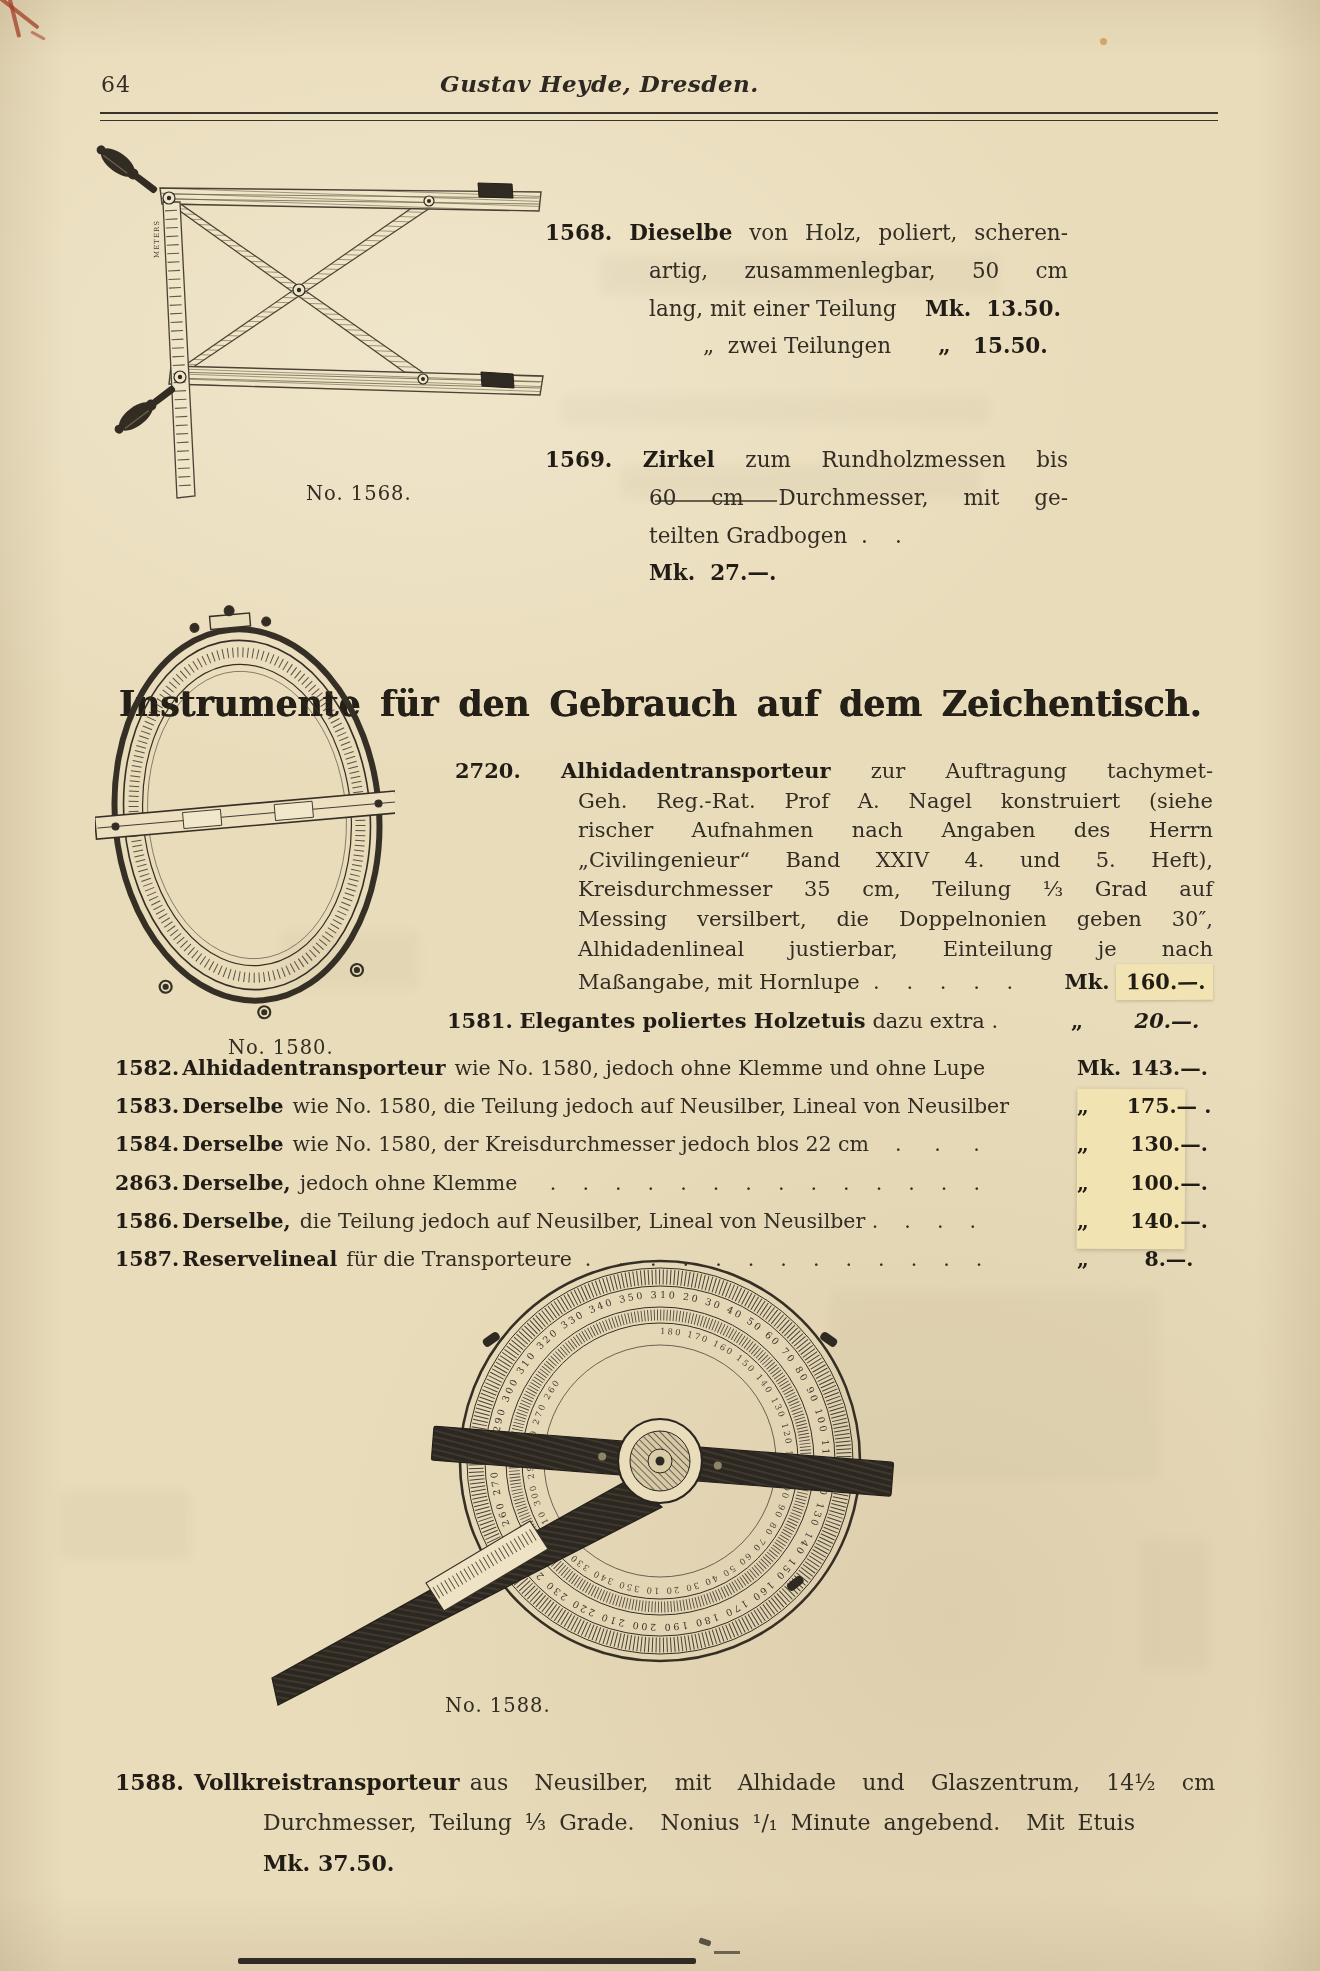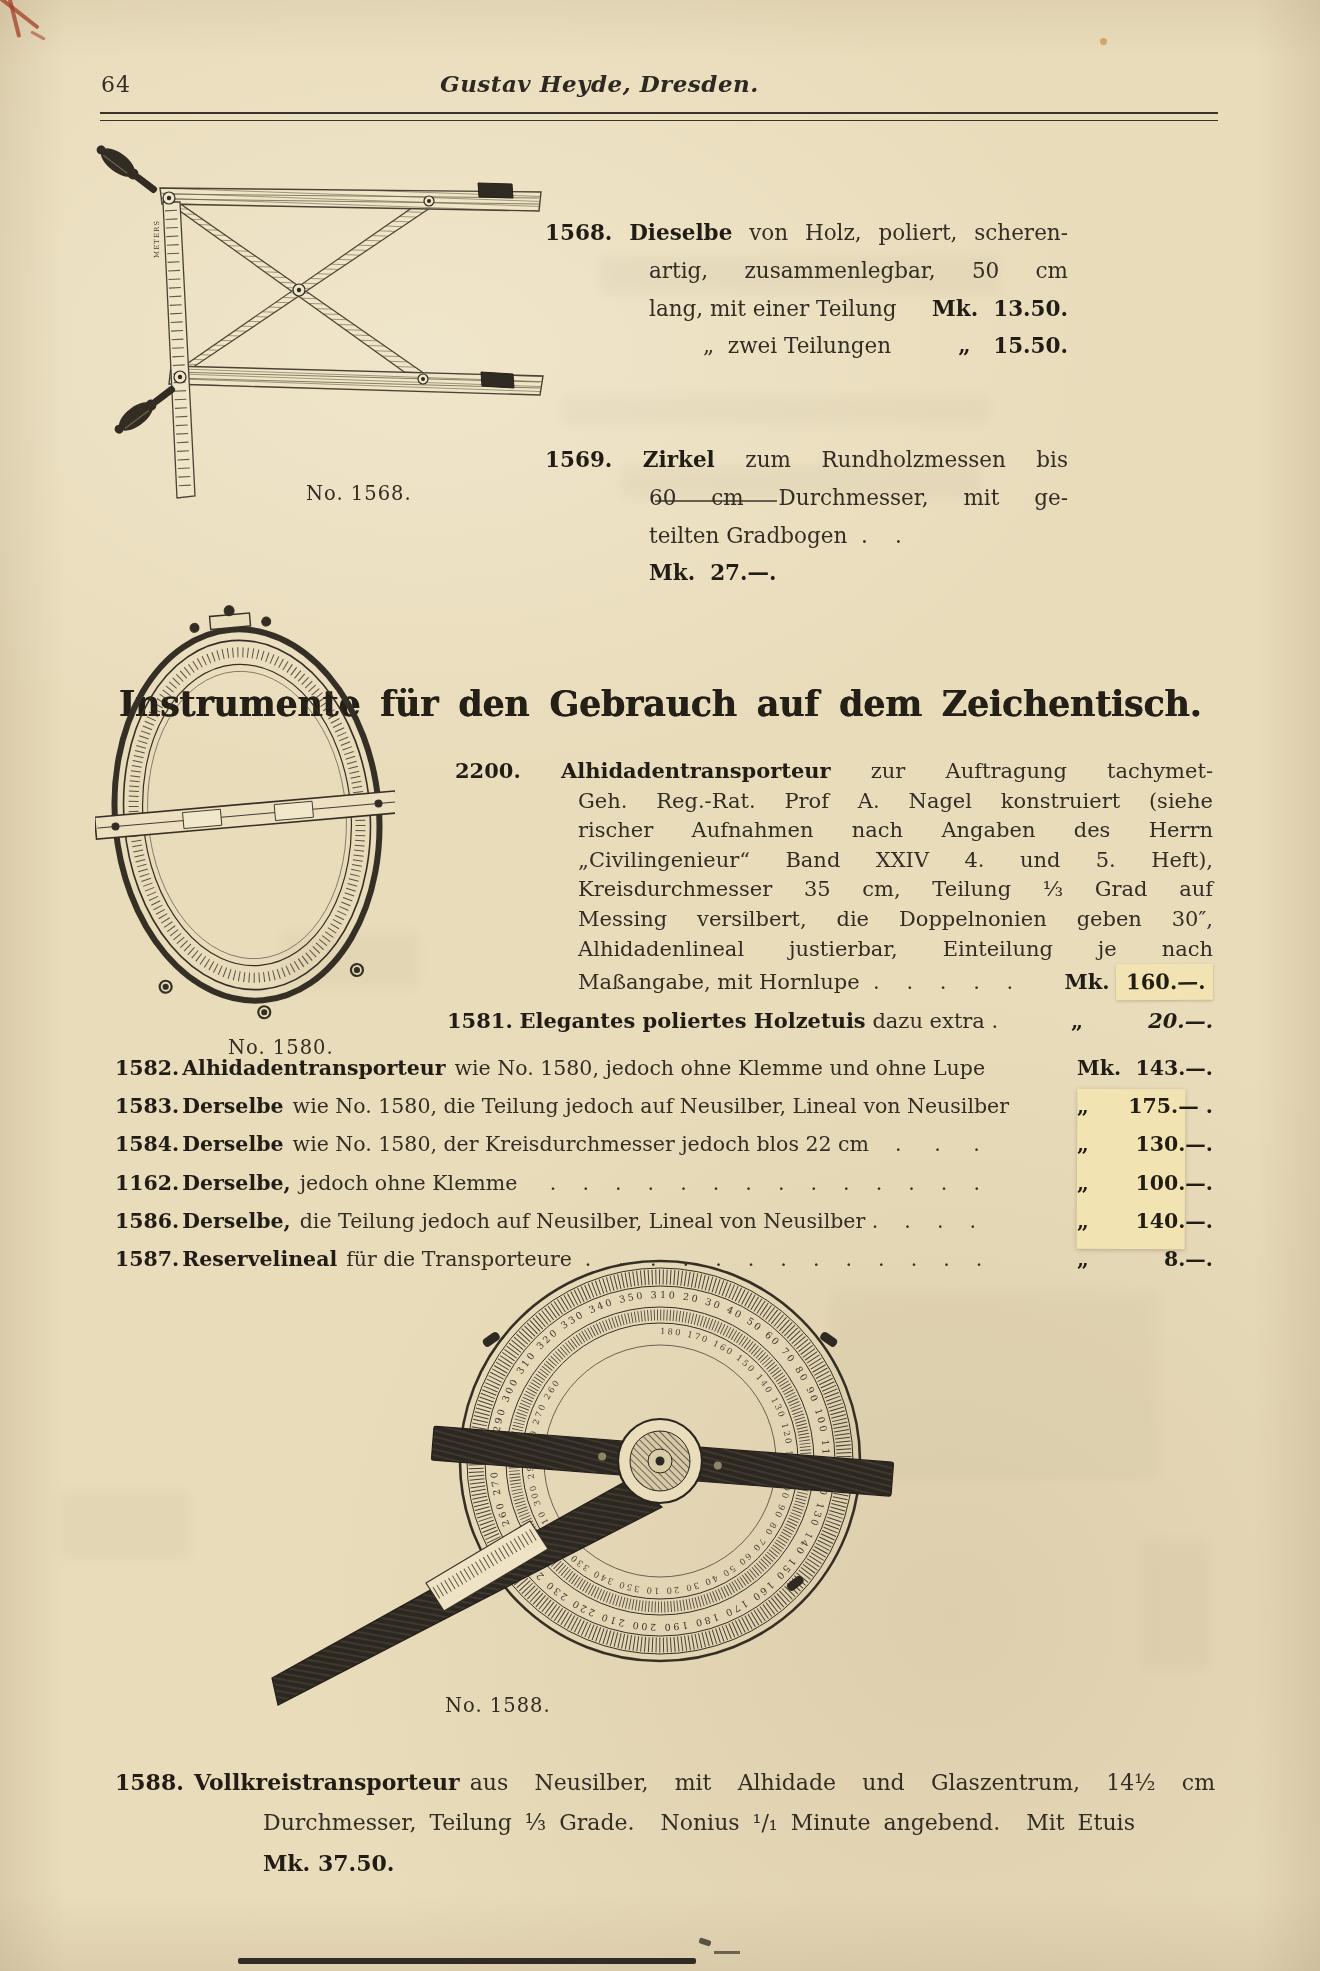--- a/index.html
+++ b/index.html
@@ -18,21 +18,21 @@
   .b{font-weight:700;color:#211c15;}
   .ghost{position:absolute;background:#8a7f5e;filter:blur(5px);border-radius:8px;pointer-events:none;}
   
   .pagenum{left:101px;top:72px;font-size:22px;letter-spacing:1px;}
   .htitle{left:440px;top:70px;width:260px;font-size:23px;font-style:italic;font-weight:700;letter-spacing:.5px;white-space:nowrap;color:#2b2046;color:#2e2822;}
   .hrule{left:100px;top:112px;width:1118px;height:6px;border-top:2.5px solid #3a332a;border-bottom:1.2px solid #3a332a;}
   
   .jus{text-align:justify;text-align-last:justify;}
   .flexln{display:flex;align-items:baseline;}
   .flexln .t{flex:1;white-space:nowrap;overflow:visible;}
-  .pr{font-weight:700;color:#211c15;text-align:right;white-space:nowrap;}
+  .pr{font-weight:700;color:#211c15;text-align:center;white-space:nowrap;}
   
   .blk6869{left:545px;top:214px;width:523px;font-size:21.5px;line-height:37.8px;}
   .blk6869 .ind{padding-left:104px;}
   .blk6869 .ind2{padding-left:158px;}
   .blk6869 .pr{min-width:150px;}
   .blk1569{left:545px;top:441px;width:523px;font-size:21.5px;line-height:37.8px;}
   .capt{font-size:19.5px;letter-spacing:1px;white-space:nowrap;}
   .minirule{left:655px;top:500px;width:122px;height:2px;background:#3a332a;opacity:.75;}
   
   .heading{left:110px;top:683px;width:1100px;text-align:center;font-size:35px;font-weight:700;
@@ -210,21 +210,21 @@
           <circle cx="-96" cy="164" r="2" fill="#332c22"></circle>
             <circle cx="0" cy="198" r="2" fill="#332c22"></circle>
             <circle cx="96" cy="164" r="2" fill="#332c22"></circle>
         </g>
       </g>
     </svg>
   </div>
   <div class="abs capt" style="left:228px;top:1036px;">No. 1580.</div>
 
   <div class="abs blk80">
-    <div class="jus"><span class="b">2200.</span> <span class="b">Alhidadentransporteur</span> <span>zur Auftragung tachymet-</span></div>
+    <div class="jus"><span class="b">2720.</span> <span class="b">Alhidadentransporteur</span> <span>zur Auftragung tachymet-</span></div>
     <div class="ind jus">Geh. Reg.-Rat. Prof A. Nagel konstruiert (siehe</div>
     <div class="ind jus">rischer Aufnahmen nach Angaben des Herrn</div>
     <div class="ind jus">„Civilingenieur“ Band XXIV 4. und 5. Heft),</div>
     <div class="ind jus">Kreisdurchmesser 35 cm, Teilung ⅓ Grad auf</div>
     <div class="ind jus">Messing versilbert, die Doppelnonien geben 30″,</div>
     <div class="ind jus">Alhidadenlineal justierbar, Einteilung je nach</div>
     <div class="ind flexln">
       <span class="t">Maßangabe, mit Hornlupe&nbsp;&nbsp;.&nbsp;&nbsp;&nbsp;&nbsp;.&nbsp;&nbsp;&nbsp;&nbsp;.&nbsp;&nbsp;&nbsp;&nbsp;.&nbsp;&nbsp;&nbsp;&nbsp;.</span>
       <span class="mk">Mk.</span>
       <span class="price-patch">160.—.</span>
@@ -254,21 +254,21 @@
         <span class="pr">175.—&nbsp;.</span>
     </div>
     <div class="crow">
       <span class="num">1584.</span>
         <span class="nm">Derselbe</span>
         <span class="t">wie No. 1580, der Kreisdurchmesser jedoch blos 22 cm&nbsp;&nbsp;&nbsp;&nbsp;.&nbsp;&nbsp;&nbsp;&nbsp;&nbsp;.&nbsp;&nbsp;&nbsp;&nbsp;&nbsp;.</span>
         <span class="pl">„</span>
         <span class="pr">130.—.</span>
     </div>
     <div class="crow">
-      <span class="num">1162.</span>
+      <span class="num">2863.</span>
         <span class="nm">Derselbe,</span>
         <span class="t">jedoch ohne Klemme&nbsp;&nbsp;&nbsp;&nbsp;&nbsp;.&nbsp;&nbsp;&nbsp;&nbsp;.&nbsp;&nbsp;&nbsp;&nbsp;.&nbsp;&nbsp;&nbsp;&nbsp;.&nbsp;&nbsp;&nbsp;&nbsp;.&nbsp;&nbsp;&nbsp;&nbsp;.&nbsp;&nbsp;&nbsp;&nbsp;.&nbsp;&nbsp;&nbsp;&nbsp;.&nbsp;&nbsp;&nbsp;&nbsp;.&nbsp;&nbsp;&nbsp;&nbsp;.&nbsp;&nbsp;&nbsp;&nbsp;.&nbsp;&nbsp;&nbsp;&nbsp;.&nbsp;&nbsp;&nbsp;&nbsp;.&nbsp;&nbsp;&nbsp;&nbsp;.</span>
         <span class="pl">„</span>
         <span class="pr">100.—.</span>
     </div>
     <div class="crow">
       <span class="num">1586.</span>
         <span class="nm">Derselbe,</span>
         <span class="t">die Teilung jedoch auf Neusilber, Lineal von Neusilber&nbsp;.&nbsp;&nbsp;&nbsp;&nbsp;.&nbsp;&nbsp;&nbsp;&nbsp;.&nbsp;&nbsp;&nbsp;&nbsp;.</span>
         <span class="pl">„</span>

